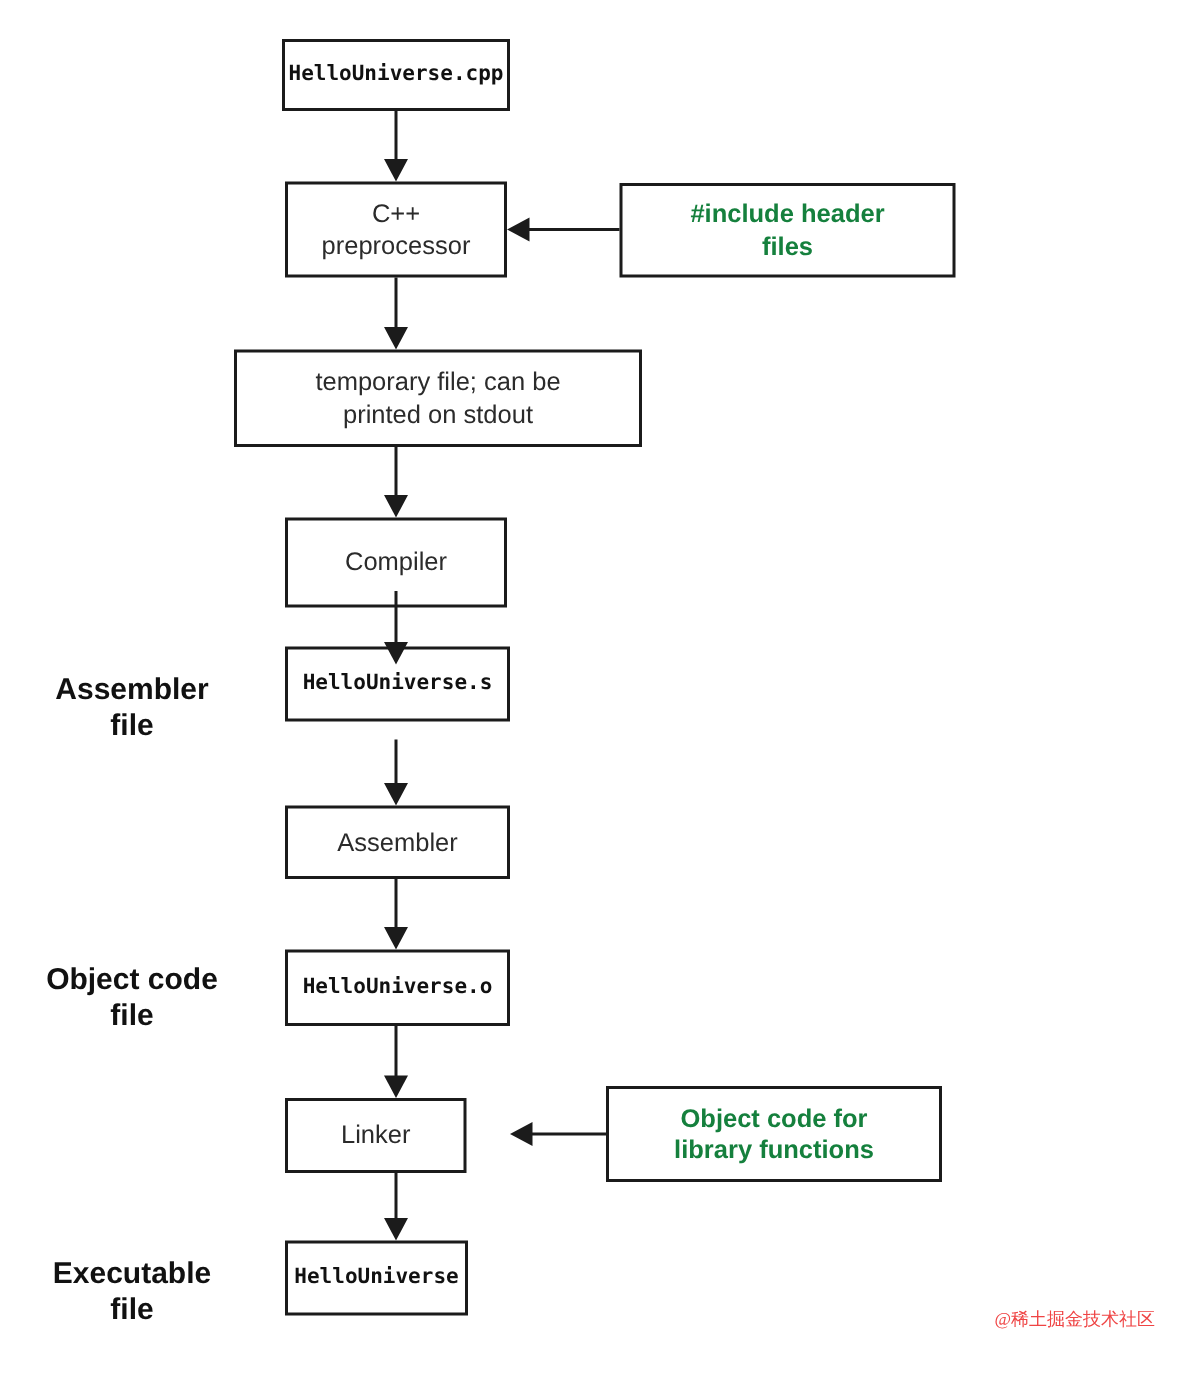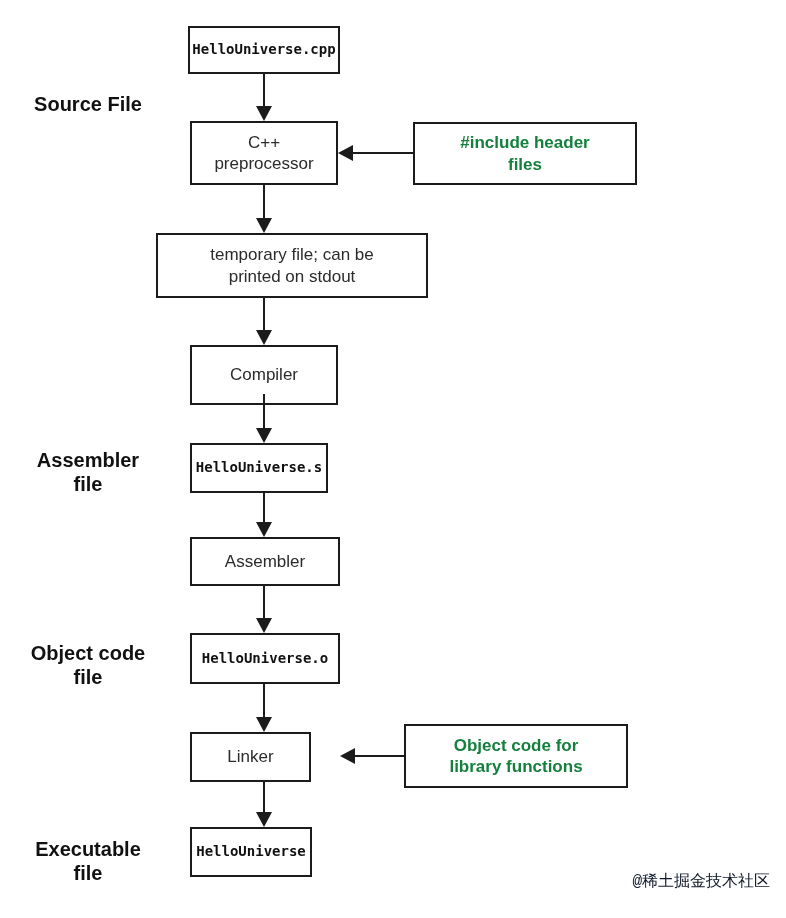--- a/index.html
+++ b/index.html
@@ -59,50 +59,49 @@
   .head-left {
     position: absolute; width: 0; height: 0;
     border-top: 8px solid transparent;
     border-bottom: 8px solid transparent;
     border-right: 15px solid #1b1b1b;
   }
   .watermark {
     position: absolute;
     left: 590px; top: 871px; width: 180px;
     text-align: right;
-    font-size: 16px;
-    color: #0f172a;
-    font-family: Liberation Mono, monospace;
+    font-size: 12px;
+    color: #ef4444;
+    font-family: Liberation Serif, serif;
   }
 
   
   #box-cpp       { left: 188px; top: 26px;  width: 152px; height: 48px; text-align: center; }
   #box-pre       { left: 190px; top: 121px; width: 148px; height: 64px; }
   #box-inc       { left: 413px; top: 122px; width: 224px; height: 63px; }
   #box-tmp       { left: 156px; top: 233px; width: 272px; height: 65px; }
   #box-compiler  { left: 190px; top: 345px; width: 148px; height: 60px; }
-  #box-s         { left: 190px; top: 443px; width: 138px; height: 50px; }
+  #box-s         { left: 190px; top: 431px; width: 150px; height: 50px; }
   #box-assembler { left: 190px; top: 537px; width: 150px; height: 49px; }
   #box-o         { left: 190px; top: 633px; width: 150px; height: 51px; }
   #box-linker    { left: 190px; top: 732px; width: 121px; height: 50px; }
   #box-lib       { left: 404px; top: 724px; width: 224px; height: 64px; }
   #box-exe       { left: 190px; top: 827px; width: 122px; height: 50px; }
 
   
   #lbl-source     { left: 18px; top: 92px; }
   #lbl-assembler  { left: 18px; top: 448px; }
   #lbl-object     { left: 18px; top: 641px; }
   #lbl-executable { left: 18px; top: 837px; }
 </style>
 </head>
 <body>
 
 <div class="stage">
 
-  <div class="side-label" id="lbl-source">Source File</div>
   <div class="side-label" id="lbl-assembler">Assembler
 file</div>
   <div class="side-label" id="lbl-object">Object code
 file</div>
   <div class="side-label" id="lbl-executable">Executable
 file</div>
 
   <div class="box mono" id="box-cpp">HelloUniverse.cpp</div>
   <div class="box sans" id="box-pre">C++
 preprocessor</div>

